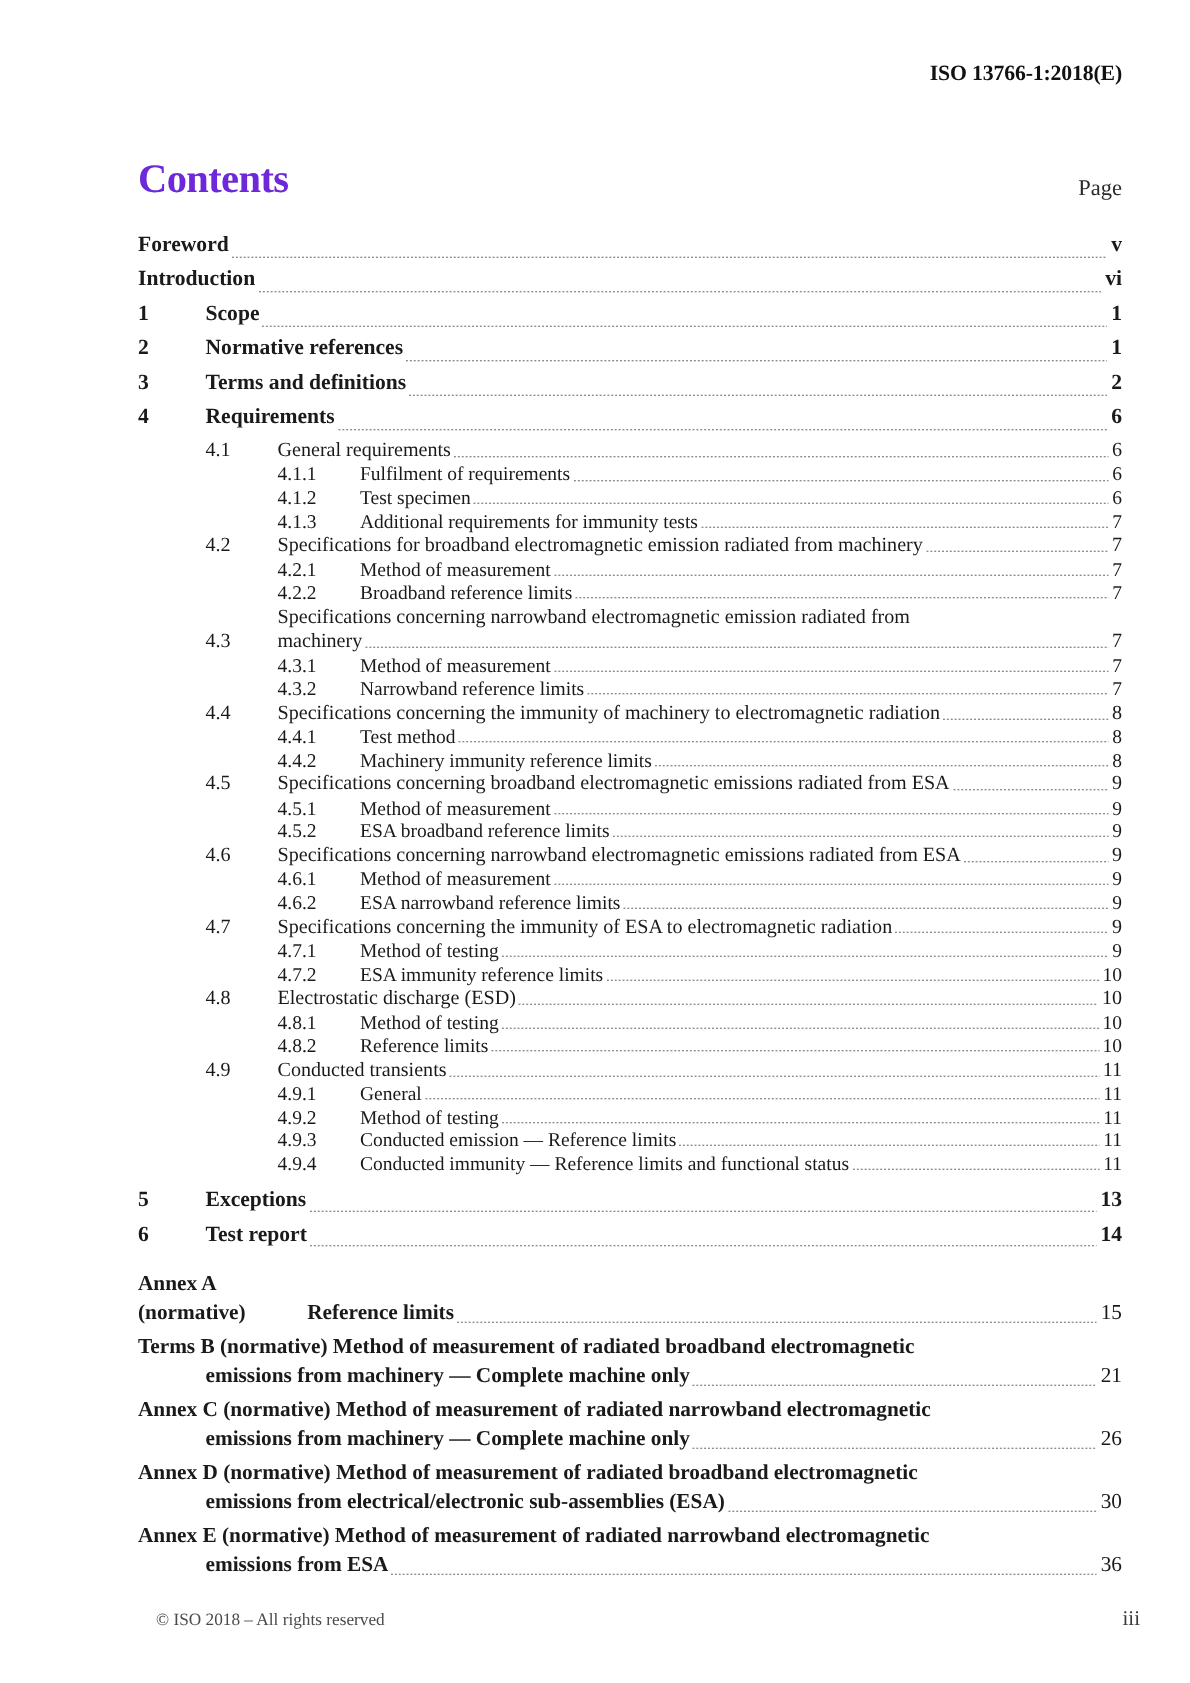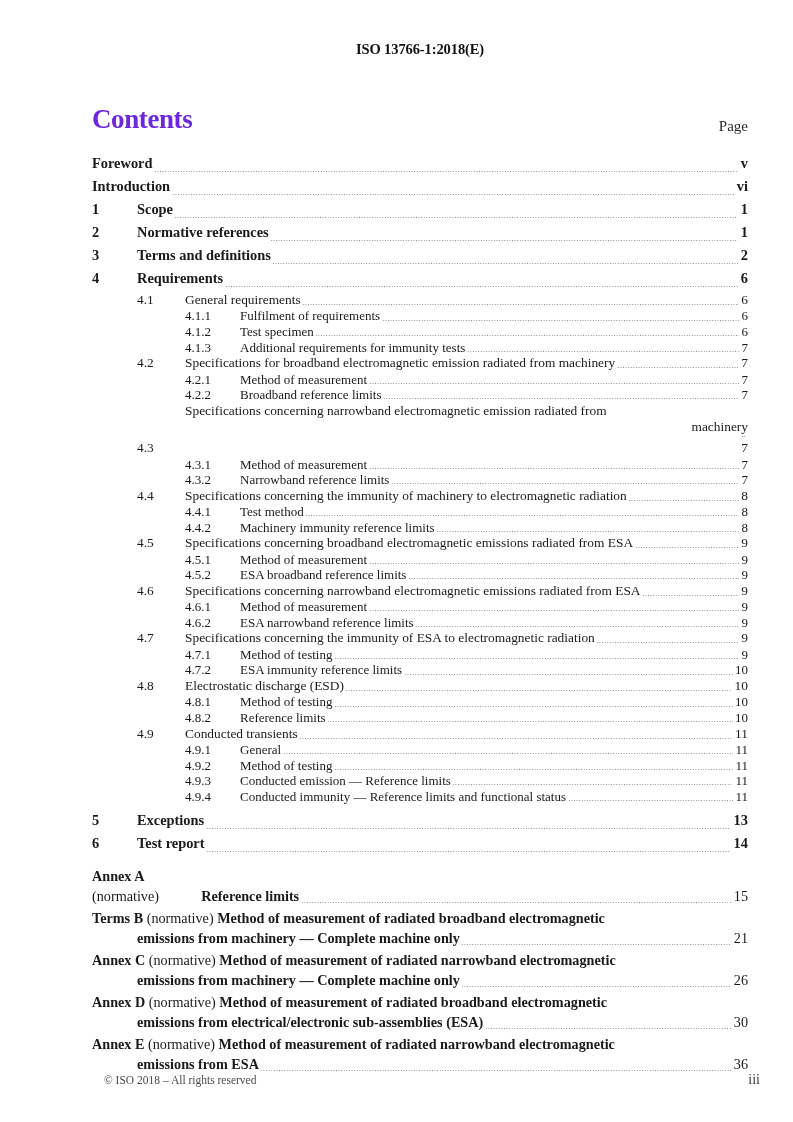--- a/index.html
+++ b/index.html
@@ -24,21 +24,21 @@
     height: 1122px;
     overflow: hidden;
   }
 
   
   .doc-header {
     position: absolute;
     left: 92px;
     top: 41px;
     width: 656px;
-    text-align: center;
+    text-align: right;
     font-weight: bold;
     font-size: 14.5px;
     letter-spacing: -0.1px;
     color: #111;
   }
 
   
   .contents-head {
     position: absolute;
     left: 92px;
@@ -157,21 +157,20 @@
 
   
   .lvl2.wrap .title-wrap {
     display: block;
   }
   .lvl2.wrap .ttl-line1 { display: block; }
   .lvl2.wrap .ttl-line2 {
     display: flex;
     align-items: flex-end;
     width: 100%;
-    flex-direction: column;
   }
 
   
   .annex {
     font-size: 14.2px;
     line-height: 19.5px;
     font-weight: bold;
     margin-top: 3px;
     display: block;
     position: relative;
@@ -179,21 +178,21 @@
   }
   .annex-inner {
     display: block;
     text-indent: 0;
     padding-left: 45px;
   }
   .annex-lead {
     margin-left: -45px;
   }
   .annex .norm {
-    font-weight: normal;
+    font-weight: bold;
   }
   .annex-tail {
     display: flex;
     align-items: flex-end;
     width: 100%;
   }
   .annex .pg { font-weight: normal; }
 
   .gap-lg { height: 9px; }
   .gap-md { height: 5px; }

